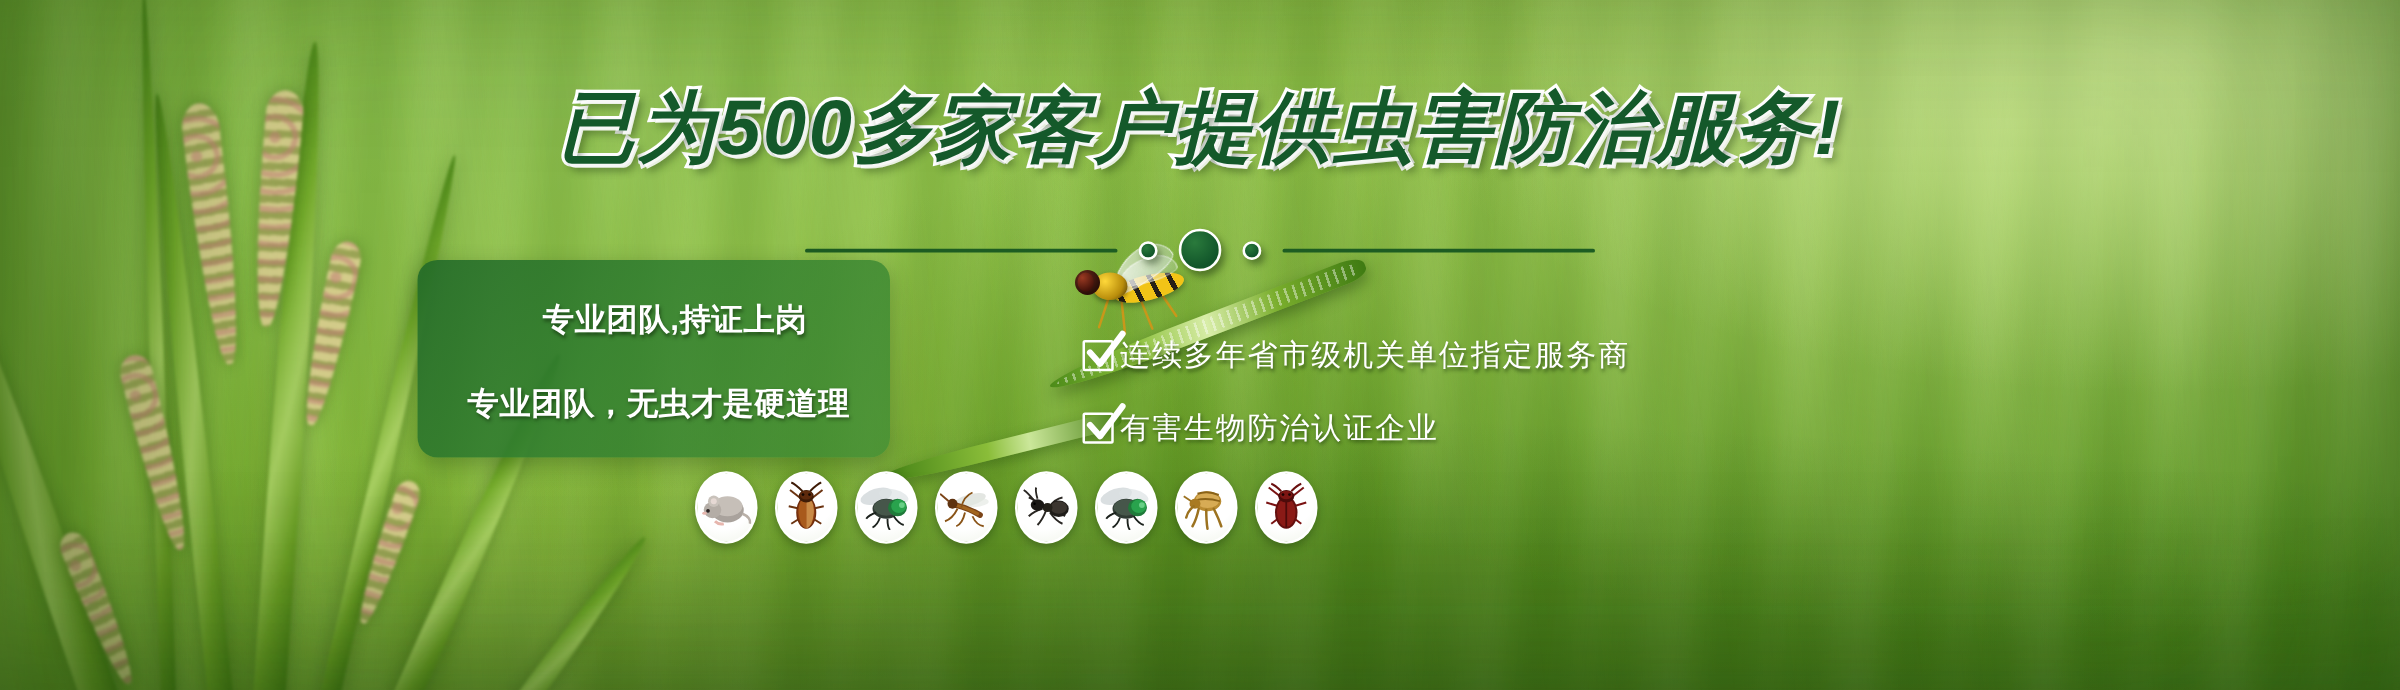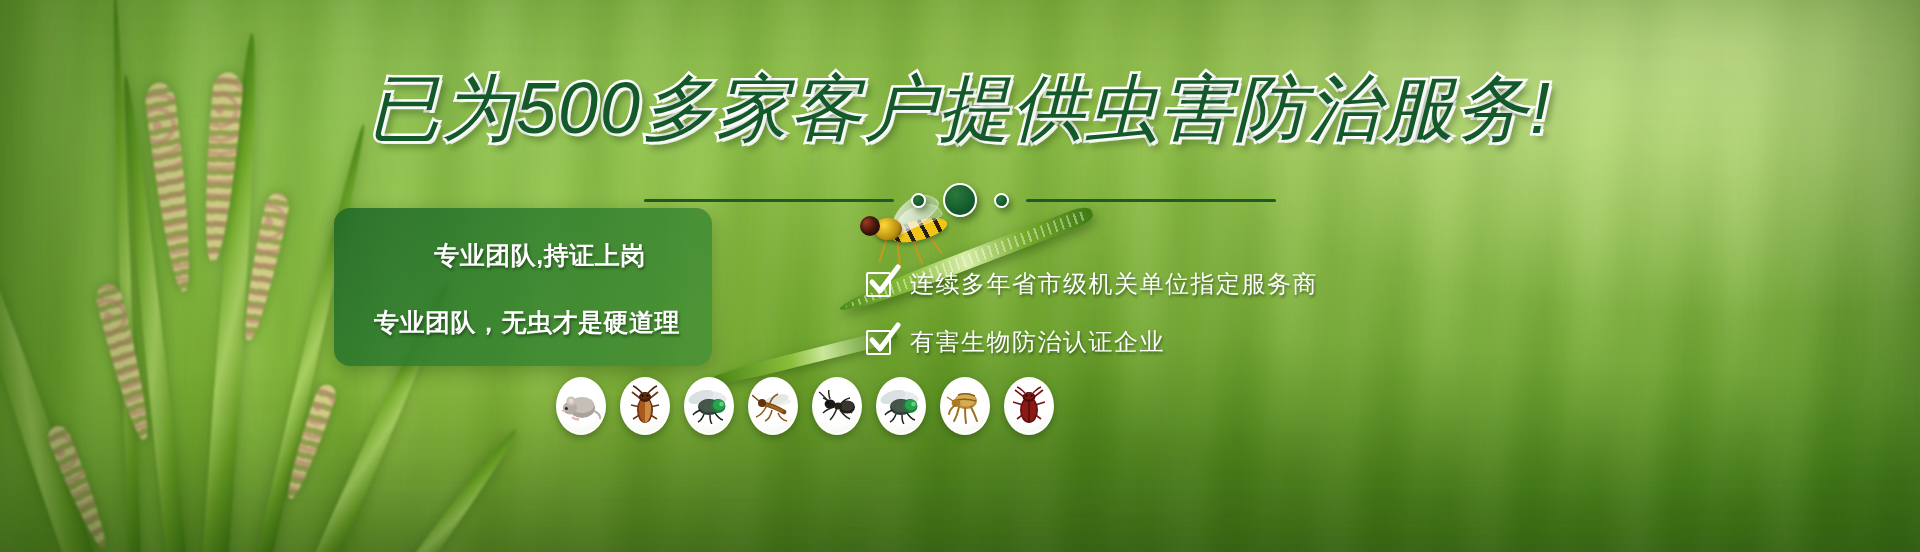--- a/index.html
+++ b/index.html
@@ -159,22 +159,22 @@
   }
 
   
   .headline-wrap{
     position:absolute; left:0; top:72px; width:100%;
     text-align:center;
   }
   .headline{
     display:inline-block;
     font-family:"Liberation Sans","DejaVu Sans",sans-serif;
-    font-weight:normal;
-    font-size:72px;
+    font-weight:bold;
+    font-size:62px;
     line-height:1;
     letter-spacing:2px;
     font-style:italic;
     color:#14592a;
     -webkit-text-stroke:5px #ffffff;
     paint-order:stroke fill;
     text-shadow:
       3px 3px 0 rgba(255,255,255,.85),
       5px 6px 7px rgba(20,45,10,.45);
   }
@@ -213,21 +213,21 @@
     color:#fff; font-weight:bold; font-size:25px; letter-spacing:.5px;
     text-align:center;
     text-shadow:1px 2px 3px rgba(10,30,4,.55);
   }
   .panel .ln2{ padding-left:8px; }
   .panel .ln3{ padding-left:0; }
 
   
   .checks{ position:absolute; left:866px; top:268px; }
   .check-row{
-    display:flex; align-items:center; gap:19px;
+    display:flex; align-items:center; gap:5px;
     margin-bottom:26px;
   }
   .check-box{
     position:relative; width:25px; height:25px; flex:0 0 auto;
     border:2px solid #ffffff; border-radius:2px;
   }
   .check-box svg{ position:absolute; left:-1px; top:-9px; overflow:visible; }
   .check-label{
     color:#ffffff; font-size:24px; letter-spacing:1.5px; white-space:nowrap;
     text-shadow:1px 2px 3px rgba(12,34,6,.55);

